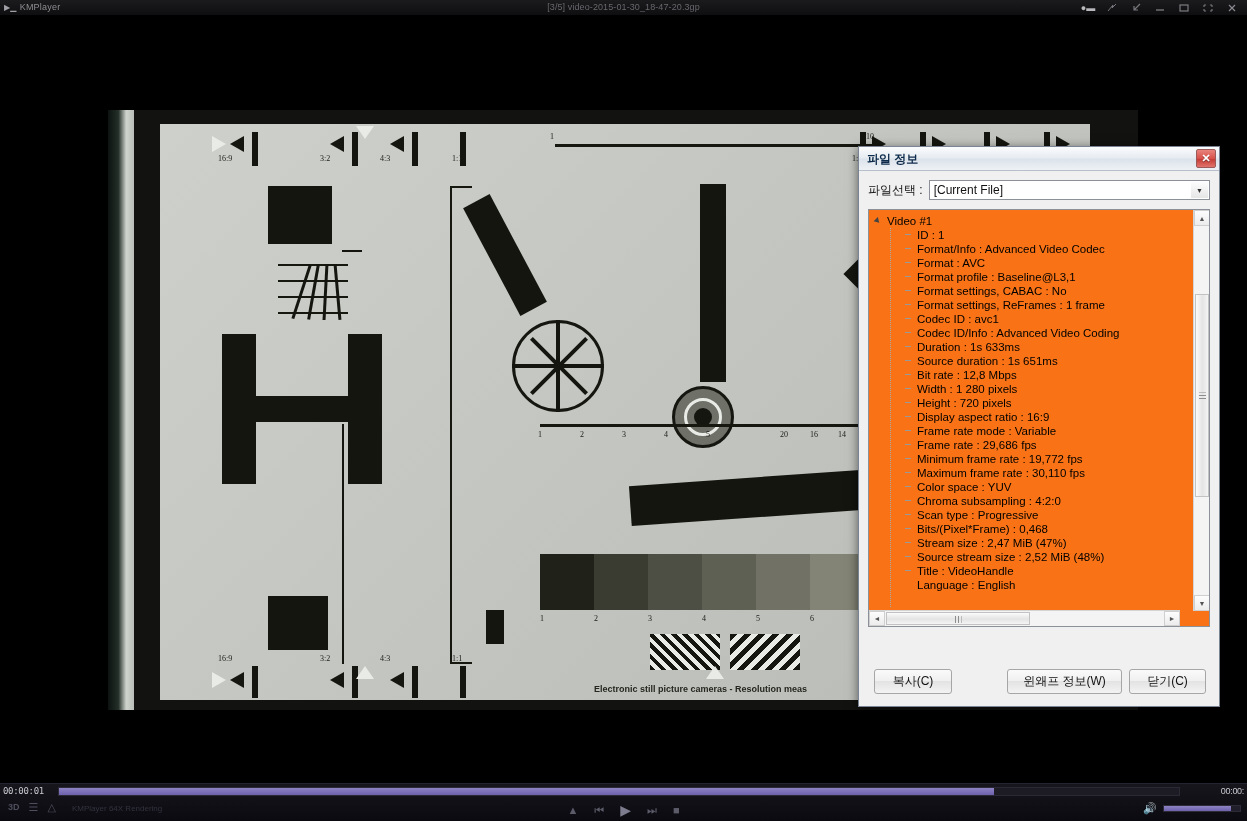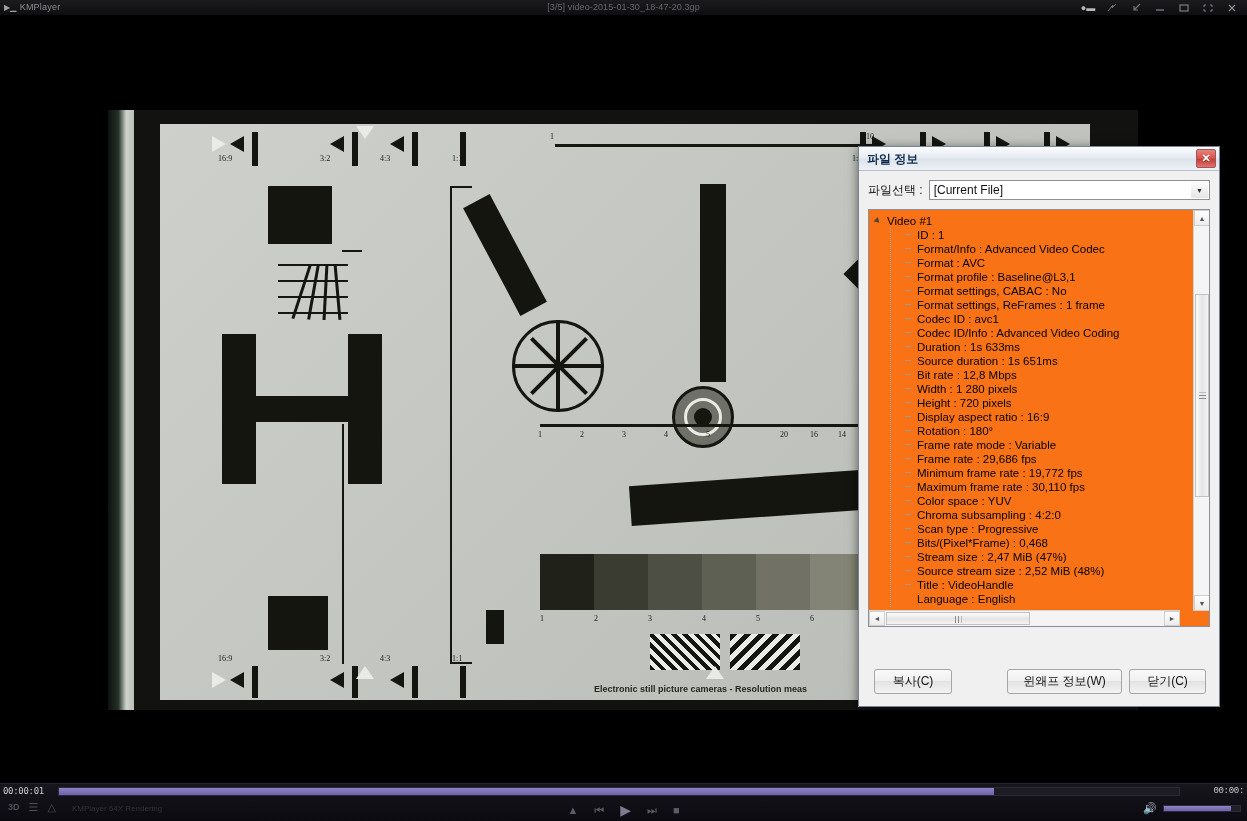--- a/index.html
+++ b/index.html
@@ -115,21 +115,21 @@
     border-top: 1px solid #242430;
   }
   #time-left {
     position: absolute; left: 3px; top: 2px;
     color: #c9c9d2; font-size: 9px;
     font-family: "DejaVu Sans Mono", monospace; letter-spacing: -0.3px;
   }
   #time-right {
     position: absolute; right: 3px; top: 2px;
     color: #c9c9d2; font-size: 9px;
-    font-family: Liberation Mono, monospace; letter-spacing: -0.3px; text-align: right;
+    font-family: Liberation Sans, sans-serif; letter-spacing: -0.3px; text-align: right;
   }
   #seek-track {
     position: absolute; left: 58px; top: 3px;
     width: 1122px; height: 9px;
     background: #1d1c25;
     border: 1px solid #2a2935;
   }
   #seek-fill {
     position: absolute; left: 0; top: 0; height: 100%;
     background: linear-gradient(to bottom, #8e83c4, #6d61ac);
@@ -568,21 +568,20 @@
               <div class="node child"><span class="dash"></span><span>Format settings, CABAC : No</span></div>
               <div class="node child"><span class="dash"></span><span>Format settings, ReFrames : 1 frame</span></div>
               <div class="node child"><span class="dash"></span><span>Codec ID : avc1</span></div>
               <div class="node child"><span class="dash"></span><span>Codec ID/Info : Advanced Video Coding</span></div>
               <div class="node child"><span class="dash"></span><span>Duration : 1s 633ms</span></div>
               <div class="node child"><span class="dash"></span><span>Source duration : 1s 651ms</span></div>
               <div class="node child"><span class="dash"></span><span>Bit rate : 12,8 Mbps</span></div>
               <div class="node child"><span class="dash"></span><span>Width : 1 280 pixels</span></div>
               <div class="node child"><span class="dash"></span><span>Height : 720 pixels</span></div>
               <div class="node child"><span class="dash"></span><span>Display aspect ratio : 16:9</span></div>
-              <div class="node child"><span class="dash"></span><span>Rotation : 180°</span></div>
               <div class="node child"><span class="dash"></span><span>Frame rate mode : Variable</span></div>
               <div class="node child"><span class="dash"></span><span>Frame rate : 29,686 fps</span></div>
               <div class="node child"><span class="dash"></span><span>Minimum frame rate : 19,772 fps</span></div>
               <div class="node child"><span class="dash"></span><span>Maximum frame rate : 30,110 fps</span></div>
               <div class="node child"><span class="dash"></span><span>Color space : YUV</span></div>
               <div class="node child"><span class="dash"></span><span>Chroma subsampling : 4:2:0</span></div>
               <div class="node child"><span class="dash"></span><span>Scan type : Progressive</span></div>
               <div class="node child"><span class="dash"></span><span>Bits/(Pixel*Frame) : 0,468</span></div>
               <div class="node child"><span class="dash"></span><span>Stream size : 2,47 MiB (47%)</span></div>
               <div class="node child"><span class="dash"></span><span>Source stream size : 2,52 MiB (48%)</span></div>

